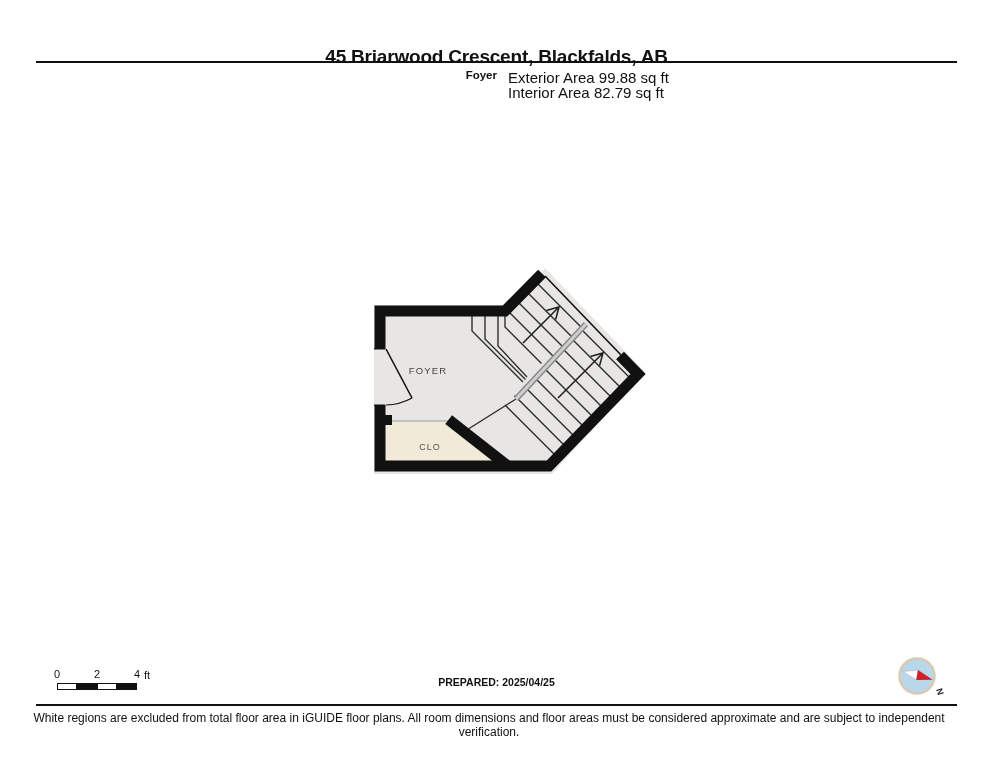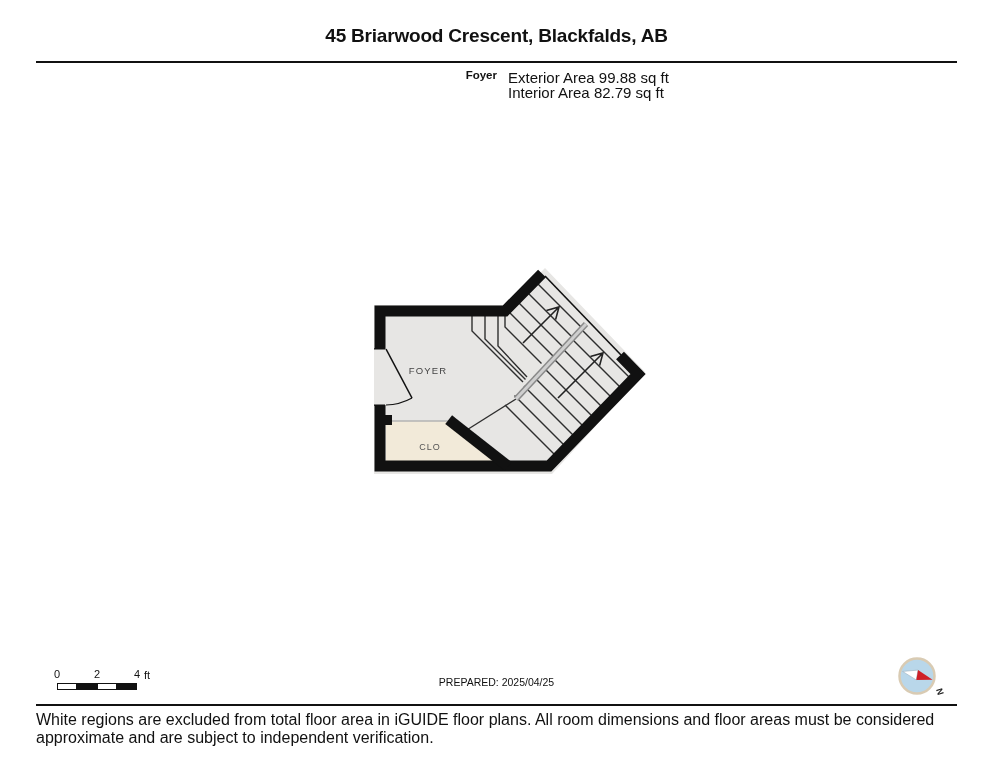--- a/index.html
+++ b/index.html
@@ -1,38 +1,38 @@
 <!DOCTYPE html>
 <html><head>
 <meta charset="utf-8">
 <style>
   html,body{margin:0;padding:0;background:#ffffff;}
   .page{position:relative;width:993px;height:768px;background:#fff;overflow:hidden;
         font-family:"Liberation Sans", sans-serif;color:#111;}
-  .title{position:absolute;top:25px;left:0;width:993px;text-align:center;
+  .title{position:absolute;top:46px;left:0;width:993px;text-align:center;
          font-size:19px;font-weight:700;letter-spacing:-0.2px;}
   .rule{position:absolute;background:#111;}
   .title-rule{top:61px;left:36px;width:921px;height:2px;}
   .room-name{position:absolute;top:69px;left:380px;width:117px;text-align:right;
              font-size:11.5px;font-weight:700;}
   .area{position:absolute;left:508px;font-size:15px;}
   .area-ext{top:69px;}
   .area-int{top:84px;}
   .plan{position:absolute;top:0;left:0;}
   .scalebar{position:absolute;left:52px;top:668px;width:170px;height:30px;font-size:11px;}
   .scalebar .tick{position:absolute;top:0;transform:translateX(-50%);}
   .t0{left:5px;} .t2{left:45px;} .t4{left:85px;}
   .bar{position:absolute;left:5px;top:15px;width:80px;height:7px;font-size:0;}
   .seg{display:inline-block;width:20px;height:7px;box-sizing:border-box;vertical-align:top;}
   .seg.w{background:#fff;border:1px solid #111;}
   .seg.b{background:#111;}
   .unit{position:absolute;left:92px;top:1px;}
-  .prepared{position:absolute;top:676px;left:0;width:993px;text-align:center;font-size:10.5px;}
+  .prepared{position:absolute;top:676px;left:0;width:993px;text-align:center;font-size:10.5px;font-weight:bold;}
   .footer-rule{top:704px;left:36px;width:921px;height:2px;}
-  .disclaimer{position:absolute;top:711px;left:36px;width:930px;font-size:16px;}
+  .disclaimer{position:absolute;top:711px;left:24px;width:930px;font-size:12px;text-align:center;}
   .compassbox{position:absolute;left:880px;top:648px;}
 </style>
 </head>
 <body>
 
 <div class="page">
 
   <div class="title">45 Briarwood Crescent, Blackfalds, AB</div>
   <div class="rule title-rule"></div>
 

